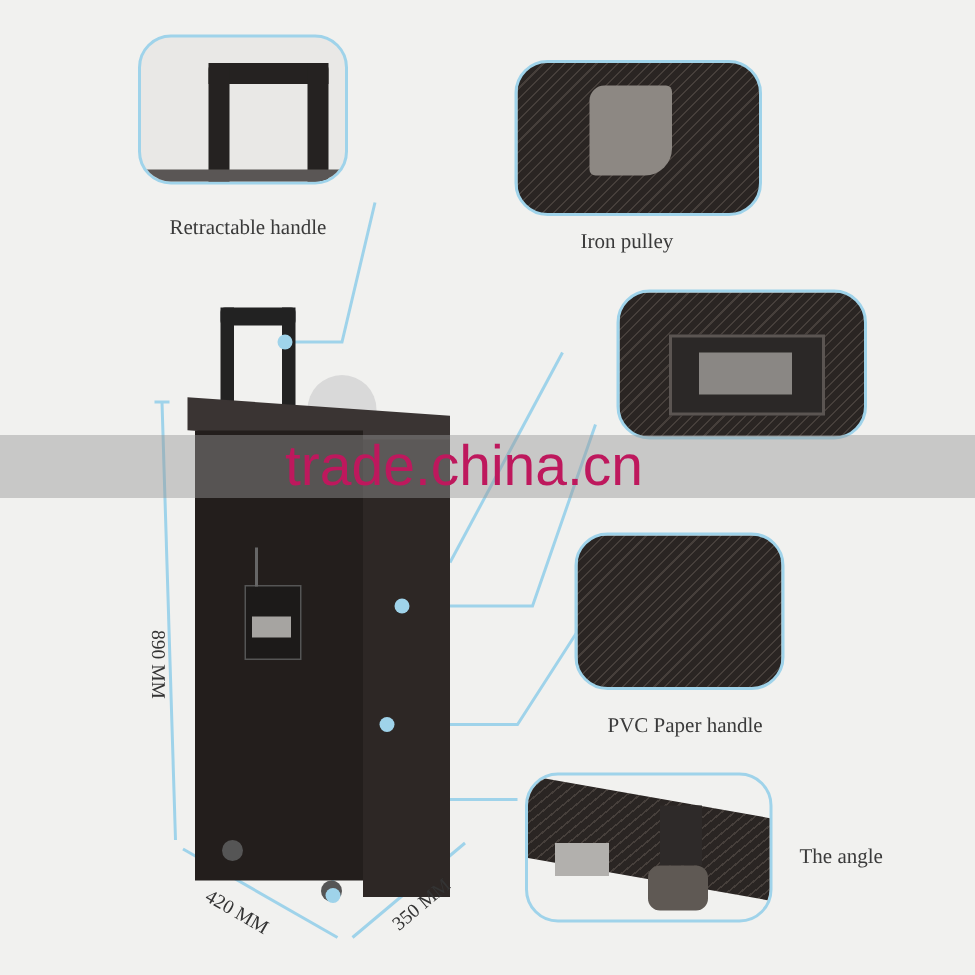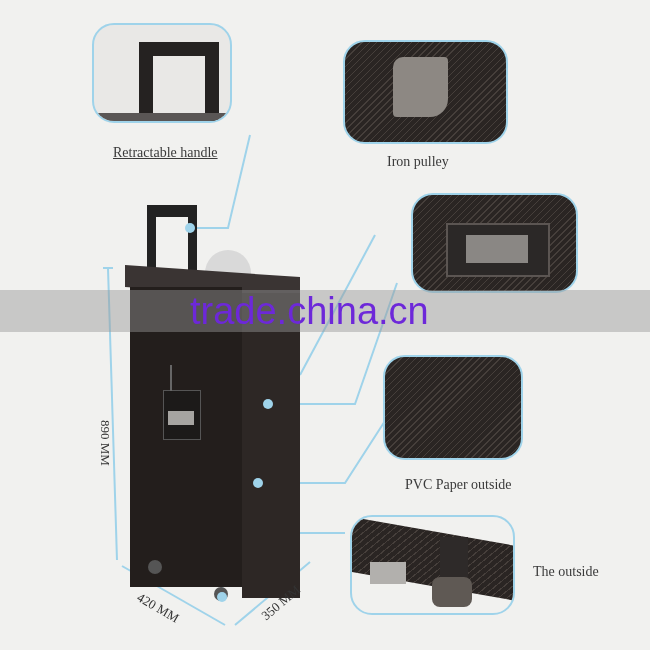--- a/index.html
+++ b/index.html
@@ -5,21 +5,21 @@
     html,body{margin:0;padding:0;}
     body{width:650px;height:650px;position:relative;overflow:hidden;background:#f1f1ef;font-family:"Liberation Serif","DejaVu Serif",serif;}
     .abs{position:absolute;}
     .frame{position:absolute;border:2px solid #9fd3ea;border-radius:22px;overflow:hidden;box-sizing:border-box;}
     .carbon{background:repeating-linear-gradient(135deg,#2a2523 0 2px,#463f3b 2px 3px,#2a2523 3px 5px);}
     .caption{position:absolute;font-size:14px;color:#3a3a3a;white-space:nowrap;}
     svg.lines{position:absolute;left:0;top:0;}
     .dot{position:absolute;width:10px;height:10px;border-radius:50%;background:#9fd3ea;margin:-5px 0 0 -5px;}
     .dim{position:absolute;font-size:13px;color:#333;white-space:nowrap;}
     .wm-band{position:absolute;left:0;top:290px;width:650px;height:42px;background:rgba(150,150,150,0.45);}
-    .wm-text{position:absolute;left:190px;top:290px;font-family:"Liberation Sans",sans-serif;font-size:38px;color:#6d28d9;letter-spacing:0px;}
+    .wm-text{position:absolute;left:190px;top:290px;font-family:"Liberation Sans",sans-serif;font-size:38px;color:#be185d;letter-spacing:0px;}
   </style>
 </head>
 <body>
 
 <svg class="lines" width="650" height="650">
   <g stroke="#9fd3ea" stroke-width="2" fill="none">
     <polyline points="190,228 228,228 250,135"></polyline>
     <polyline points="300,375 375,235"></polyline>
     <polyline points="268,404 355,404 397,283"></polyline>
     <polyline points="258,483 345,483 392,410"></polyline>
@@ -33,47 +33,47 @@
 </svg>
 
 <div class="frame" style="left:92px;top:23px;width:140px;height:100px;background:#e9e8e6;">
   <div class="abs" style="left:45px;top:12px;width:80px;height:90px;">
     <div class="abs" style="left:0;top:5px;width:80px;height:14px;background:#252221;border-radius:4px 4px 0 0;"></div>
     <div class="abs" style="left:0;top:5px;width:14px;height:85px;background:#252221;"></div>
     <div class="abs" style="left:66px;top:5px;width:14px;height:85px;background:#252221;"></div>
   </div>
   <div class="abs" style="left:0;top:88px;width:140px;height:12px;background:#5a5655;"></div>
 </div>
-<div class="caption" style="left:113px;top:145px;text-decoration:underline;">Retractable handle</div>
+<div class="caption" style="left:113px;top:145px;">Retractable handle</div>
 
 <div class="frame carbon" style="left:343px;top:40px;width:165px;height:104px;">
   <div class="abs" style="left:48px;top:15px;width:55px;height:60px;background:#8d8883;border-radius:10px 4px 18px 4px;"></div>
 </div>
 <div class="caption" style="left:387px;top:154px;">Iron pulley</div>
 
 <div class="frame carbon" style="left:411px;top:193px;width:167px;height:100px;">
   <div class="abs" style="left:33px;top:28px;width:100px;height:50px;background:#2b2827;border:2px solid #5b5552;">
     <div class="abs" style="left:18px;top:10px;width:62px;height:28px;background:#8a8784;"></div>
   </div>
 </div>
 
 <div class="frame carbon" style="left:383px;top:355px;width:140px;height:105px;">
   <div class="abs" style="left:0;top:0;width:100%;height:100%;"></div>
 </div>
-<div class="caption" style="left:405px;top:477px;">PVC Paper outside</div>
+<div class="caption" style="left:405px;top:477px;">PVC Paper handle</div>
 
 <div class="frame" style="left:350px;top:515px;width:165px;height:100px;background:#f1f1ef;">
   <div class="abs carbon" style="left:0;top:0;width:165px;height:55px;transform:skewY(10deg);transform-origin:left top;"></div>
   <div class="abs" style="left:80px;top:20px;width:40px;height:70px;">
     <div class="abs" style="left:8px;top:0;width:28px;height:40px;background:#2e2a29;"></div>
     <div class="abs" style="left:0;top:40px;width:40px;height:30px;background:#5f5954;border-radius:8px;"></div>
   </div>
   <div class="abs" style="left:18px;top:45px;width:36px;height:22px;background:#b2b0ad;"></div>
 </div>
-<div class="caption" style="left:533px;top:564px;">The outside</div>
+<div class="caption" style="left:533px;top:564px;">The angle</div>
 
 <div class="abs" style="left:125px;top:205px;width:200px;height:400px;">
 
   <div class="abs" style="left:22px;top:0;width:50px;height:80px;">
     <div class="abs" style="left:0;top:0;width:50px;height:12px;background:#222;border-radius:3px;"></div>
     <div class="abs" style="left:0;top:0;width:9px;height:80px;background:#222;"></div>
     <div class="abs" style="left:41px;top:0;width:9px;height:80px;background:#222;"></div>
   </div>
 
   <div class="abs" style="left:80px;top:45px;width:46px;height:30px;border-radius:23px 23px 0 0;background:#d9d9d9;"></div>

